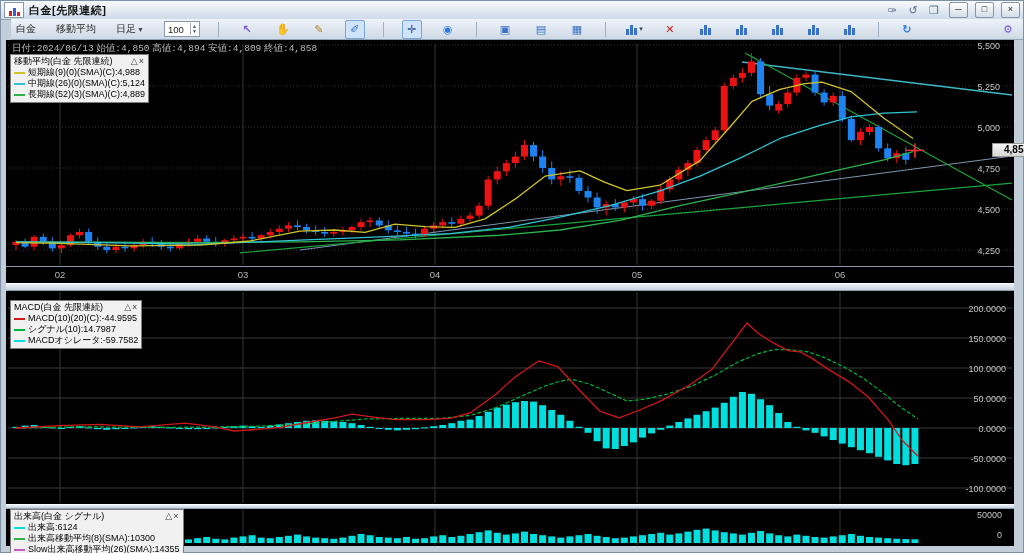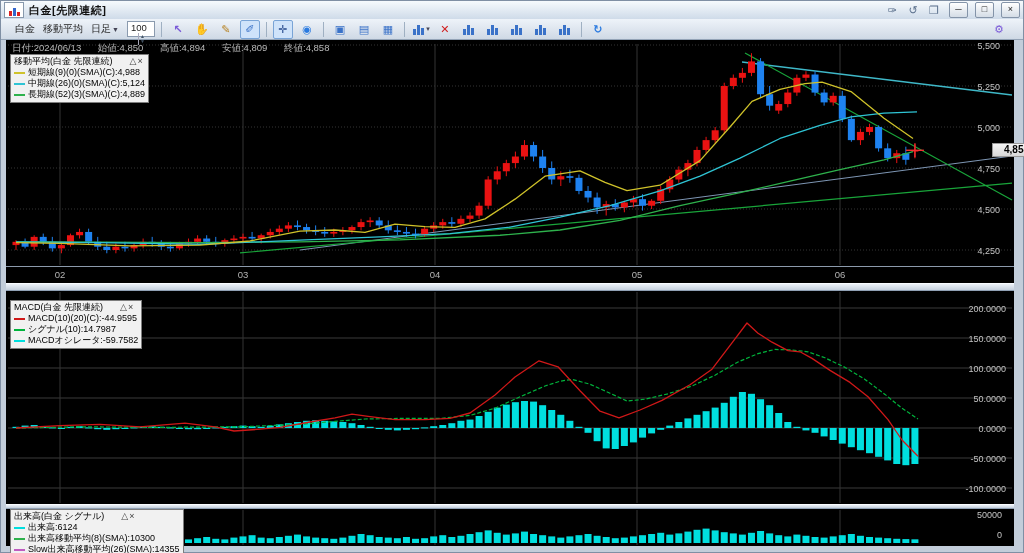--- a/index.html
+++ b/index.html
@@ -19,28 +19,28 @@
   .app-ico i{display:block;width:3px;}
   .titlebar .title{flex:0 0 auto;font-weight:bold;letter-spacing:.5px;}
   .titlebar .spacer{flex:1;}
   .tb-mini{color:#5a6f8c;font-size:11px;width:16px;text-align:center;cursor:default;}
   .wbtn{
     width:17px;height:14px;margin-left:2px;border:1px solid #8494a9;border-radius:2px;
     background:linear-gradient(#ffffff,#d4dce6);font-size:9px;line-height:12px;text-align:center;color:#222;
   }
   
   .toolbar{
-    position:absolute;left:1px;top:19px;right:1px;height:20px;
+    position:absolute;left:11px;top:19px;right:1px;height:20px;
     background:linear-gradient(#eef3f9,#cfd9e5);
     border-bottom:1px solid #93a3b6;
-    display:flex;align-items:center;padding:0 14px;gap:4px;font-size:10px;color:#222;
+    display:flex;align-items:center;padding:0 5px;gap:16px;font-size:10px;color:#222;
   }
   .tb-label{margin-right:4px;white-space:nowrap;}
   .dd-arrow{font-size:7px;color:#445;margin-left:1px;}
-  .spinner{display:flex;align-items:center;border:1px solid #8a9aae;background:#fff;height:14px;padding:0 1px 0 3px;flex-direction:column;}
+  .spinner{display:flex;align-items:center;border:1px solid #8a9aae;background:#fff;height:14px;padding:0 1px 0 3px;}
   .spinner .val{width:22px;font-size:9.5px;}
   .spin-arrows{display:flex;flex-direction:column;font-size:5px;line-height:5px;color:#456;border-left:1px solid #aab;padding:1px 1px;}
   .tsep{width:1px;height:15px;background:#9fb0c2;margin:0 2px;}
   .tbtn{
     min-width:18px;height:17px;display:flex;align-items:center;justify-content:center;
     border:1px solid transparent;border-radius:2px;font-size:11px;
   }
   .tbtn.active{background:#cfe3fa;border-color:#79a4d6;}
   .bars-ico{
     width:13px;height:12px;display:inline-block;
@@ -52,26 +52,26 @@
   
   #canvas{position:absolute;left:0;top:0;}
   .splitter{
     position:absolute;left:6px;width:1008px;
     background:linear-gradient(#edf2f8,#c4cfdc);
     border-top:1px solid #f8fbfe;border-bottom:1px solid #90a0b4;box-sizing:border-box;
   }
   .infobar{
     position:absolute;left:12px;top:42px;font-size:9.5px;color:#b9b9b9;white-space:nowrap;z-index:3;
   }
-  .infobar span{margin-right:14px;}
+  .infobar span{font-family:Liberation Mono, monospace;}
   .legend{
     position:absolute;z-index:3;background:#f1f1f1;border:1px solid #7d7d7d;
     font-size:9px;color:#000;padding:1px 3px 2px 3px;line-height:11px;white-space:nowrap;
   }
-  .legend .hd{display:flex;justify-content:flex-start;gap:17px;}
+  .legend .hd{display:flex;justify-content:space-between;gap:17px;}
   .legend .hd .ctl{color:#444;letter-spacing:1px;}
   .legend .row{display:flex;align-items:center;gap:3px;}
   .sw{display:inline-block;width:11px;height:2px;flex:0 0 auto;}
   .price-badge{
     position:absolute;left:964px;width:49px;height:14px;z-index:3;
     background:linear-gradient(#f4f4f4,#d8d8d8);border:1px solid #999;box-sizing:border-box;
     font-size:10px;font-weight:bold;color:#000;text-align:center;line-height:12px;margin-left:28px;
   }
 </style>
 </head>

